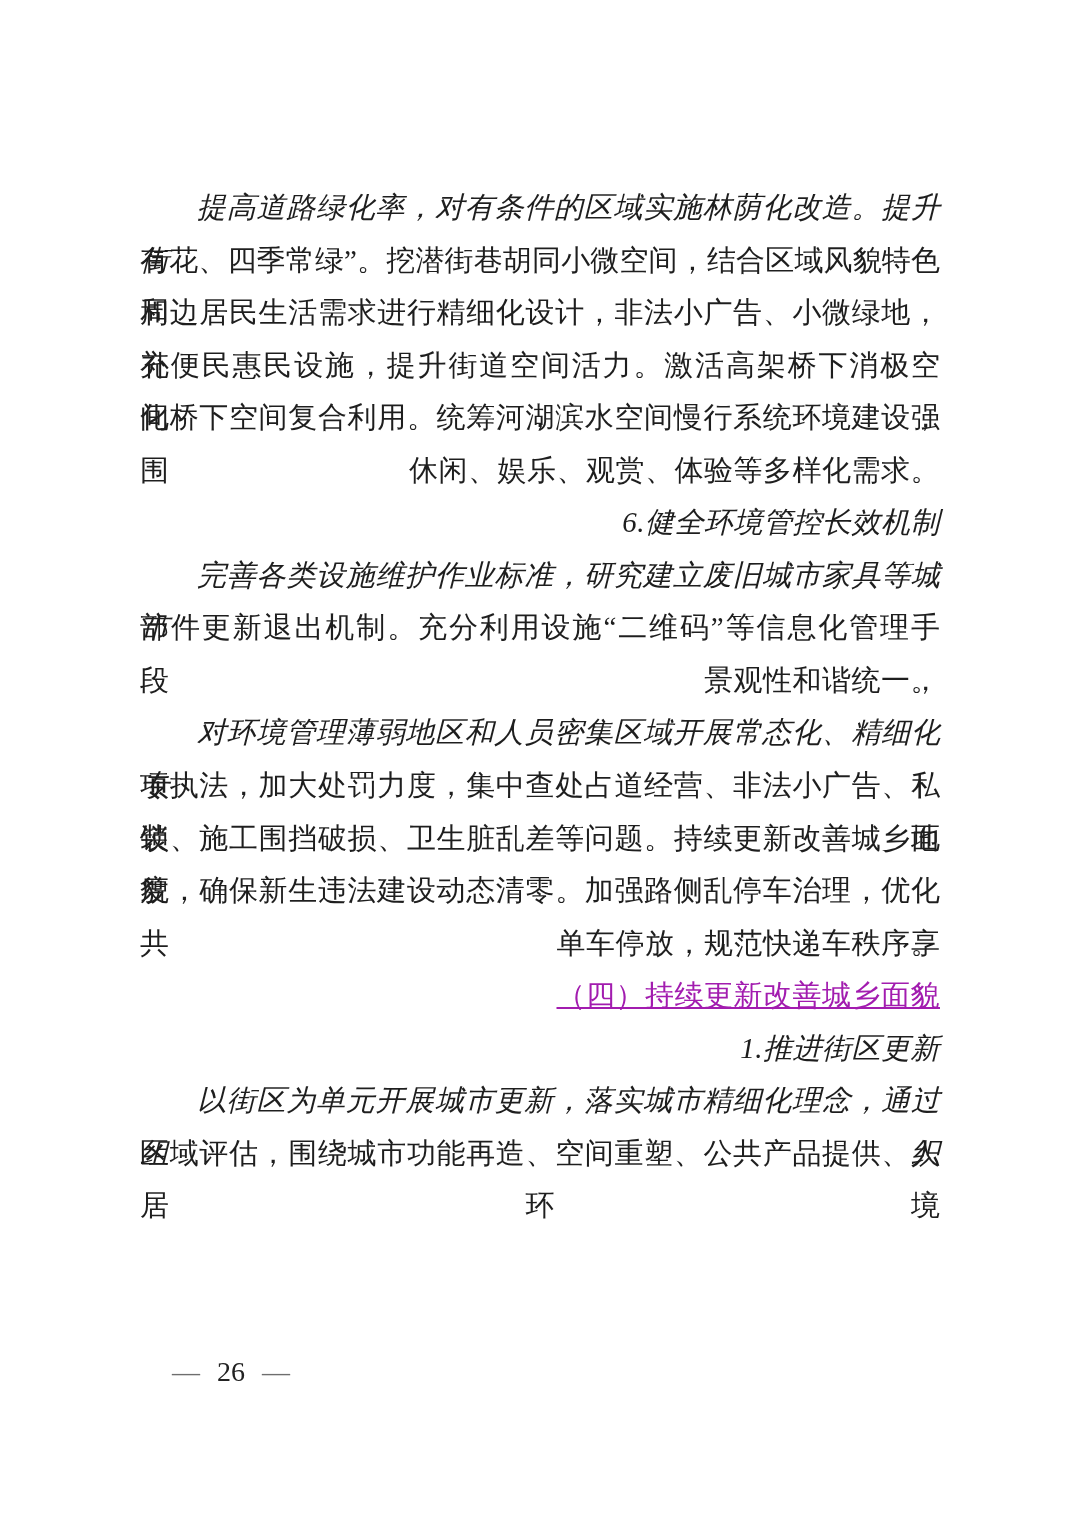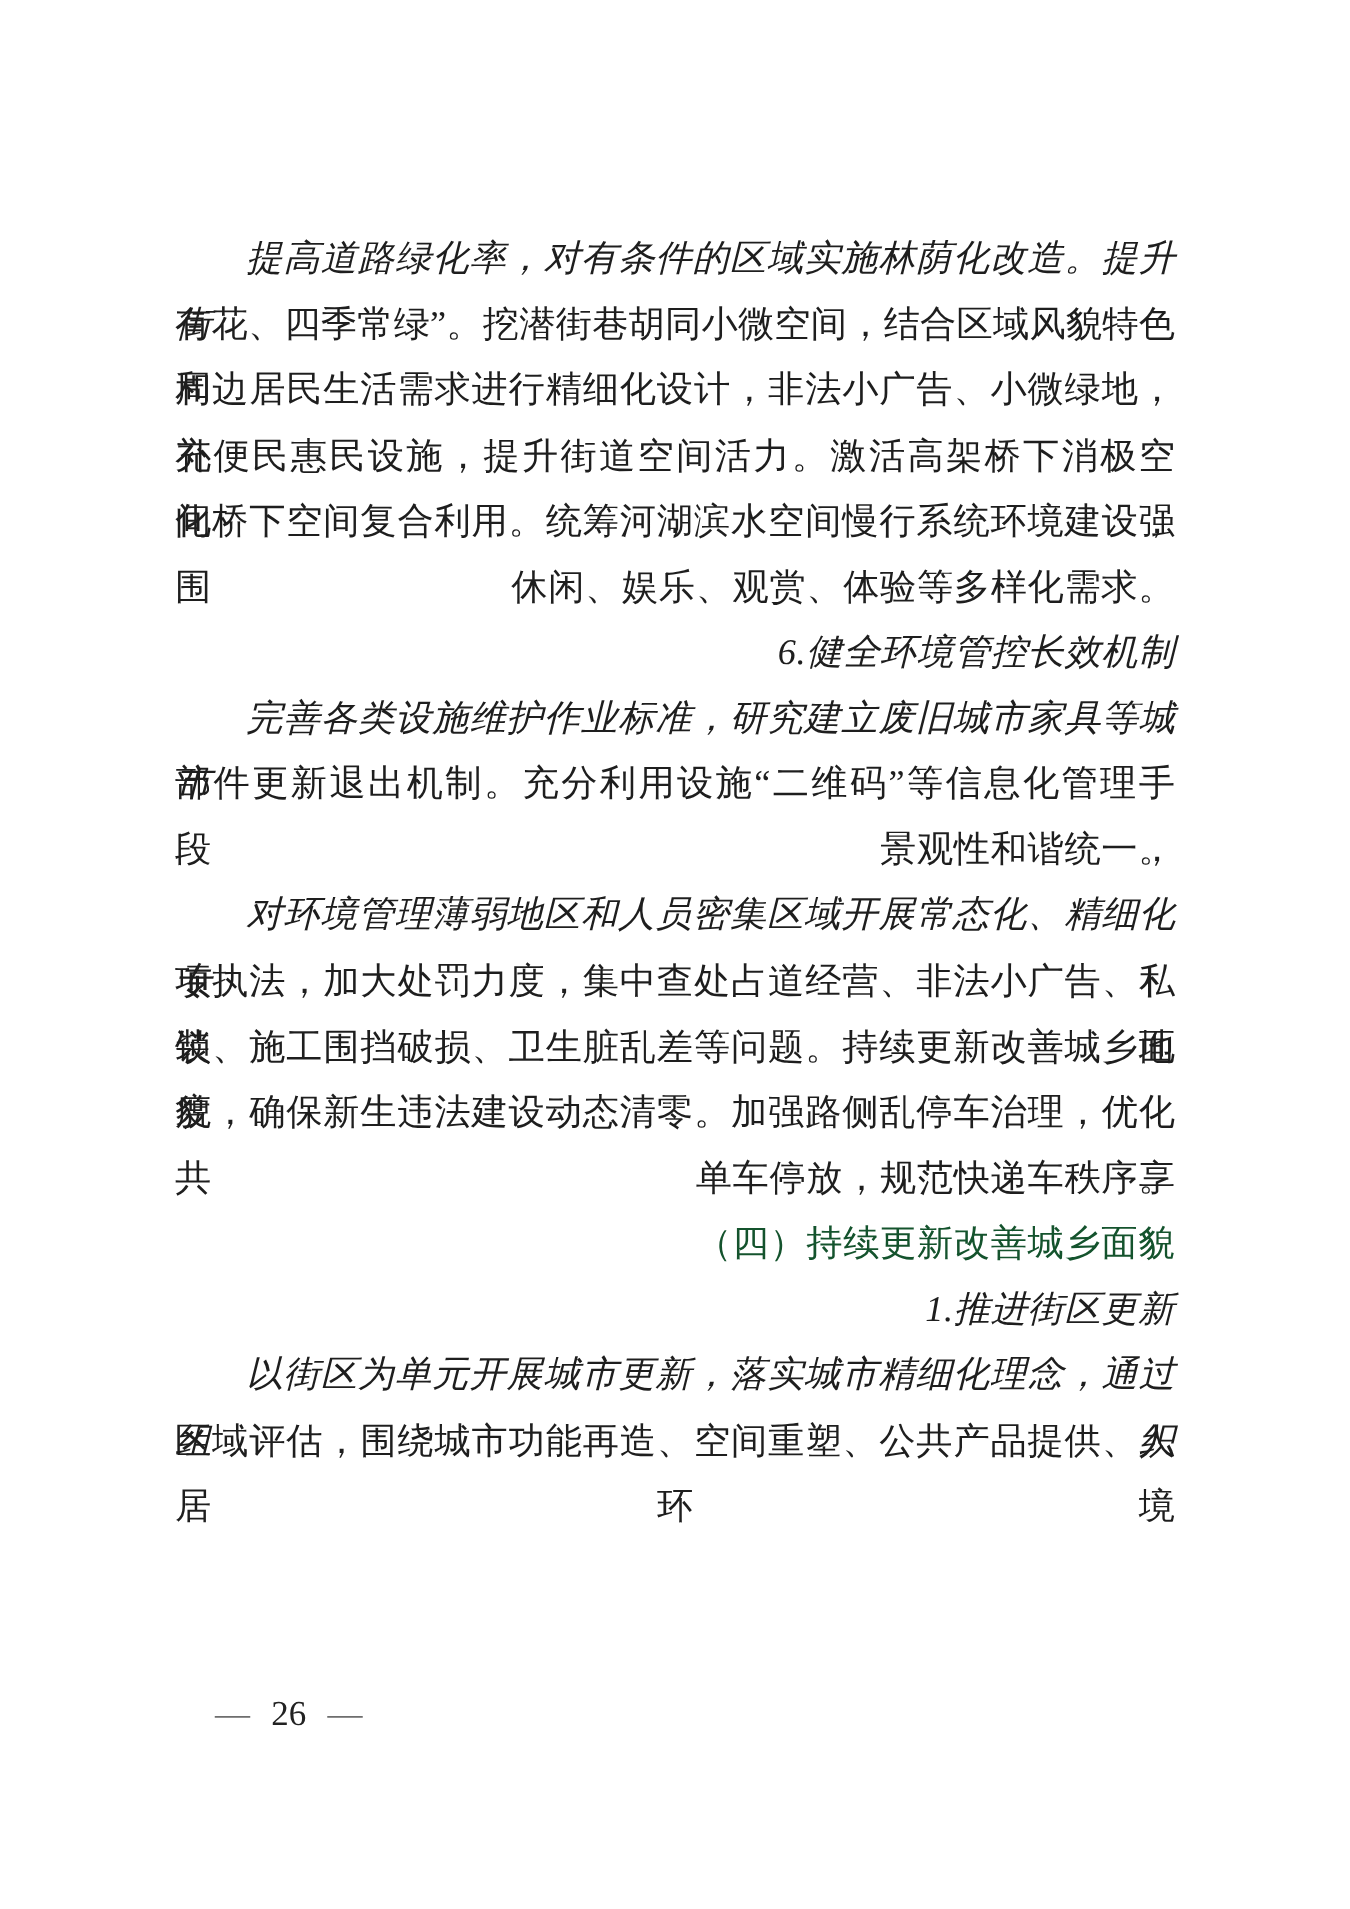--- a/index.html
+++ b/index.html
@@ -49,21 +49,22 @@
   .indent {
     text-indent: 57px;
     font-style: italic;
   }
   
   .indent-sm {
     text-indent: 44px;
   }
   
   .kai {
-    color: #14532d;
+    color: #a21caf;
+    text-decoration: underline;
   }
   .footer {
     position: absolute;
     left: 172px;
     top: 1355px;
     display: flex;
     align-items: center;
     gap: 17px;
     font-size: 28px;
     line-height: 34px;

